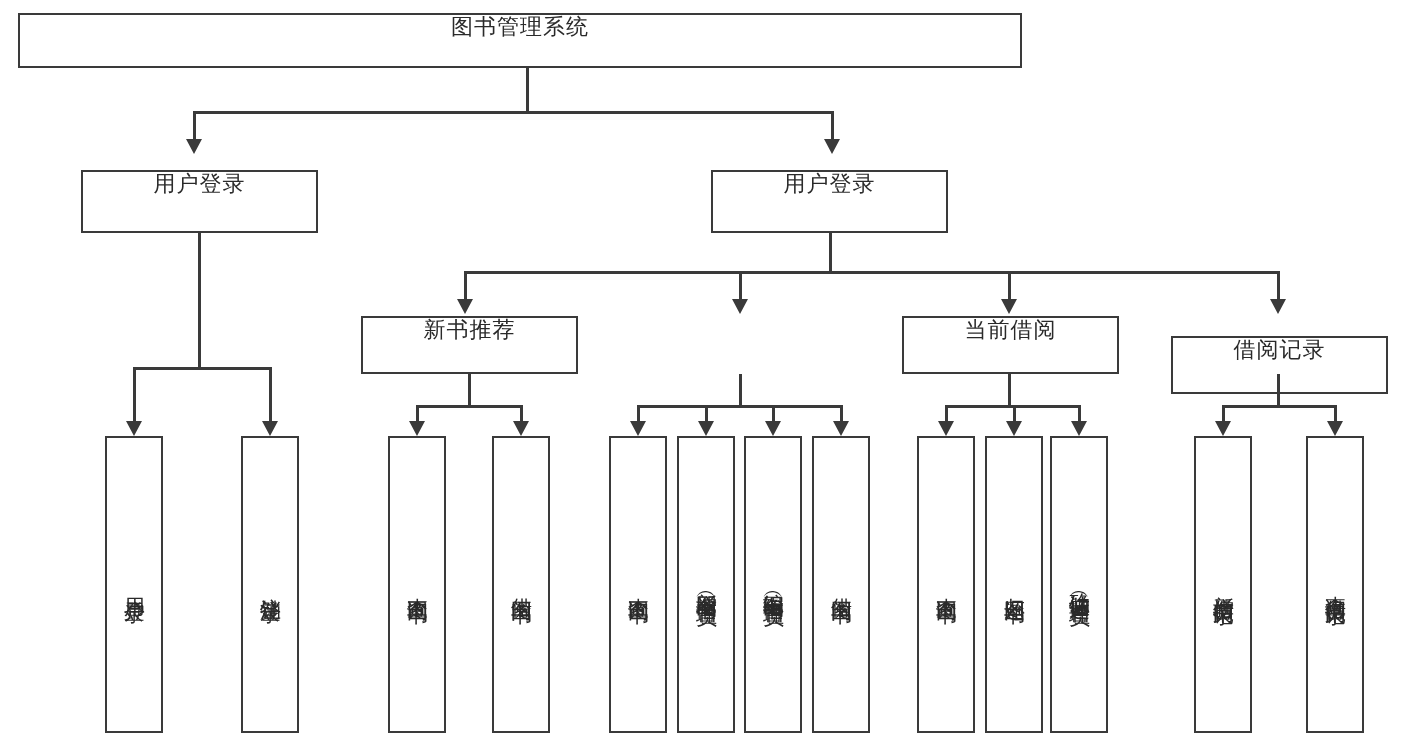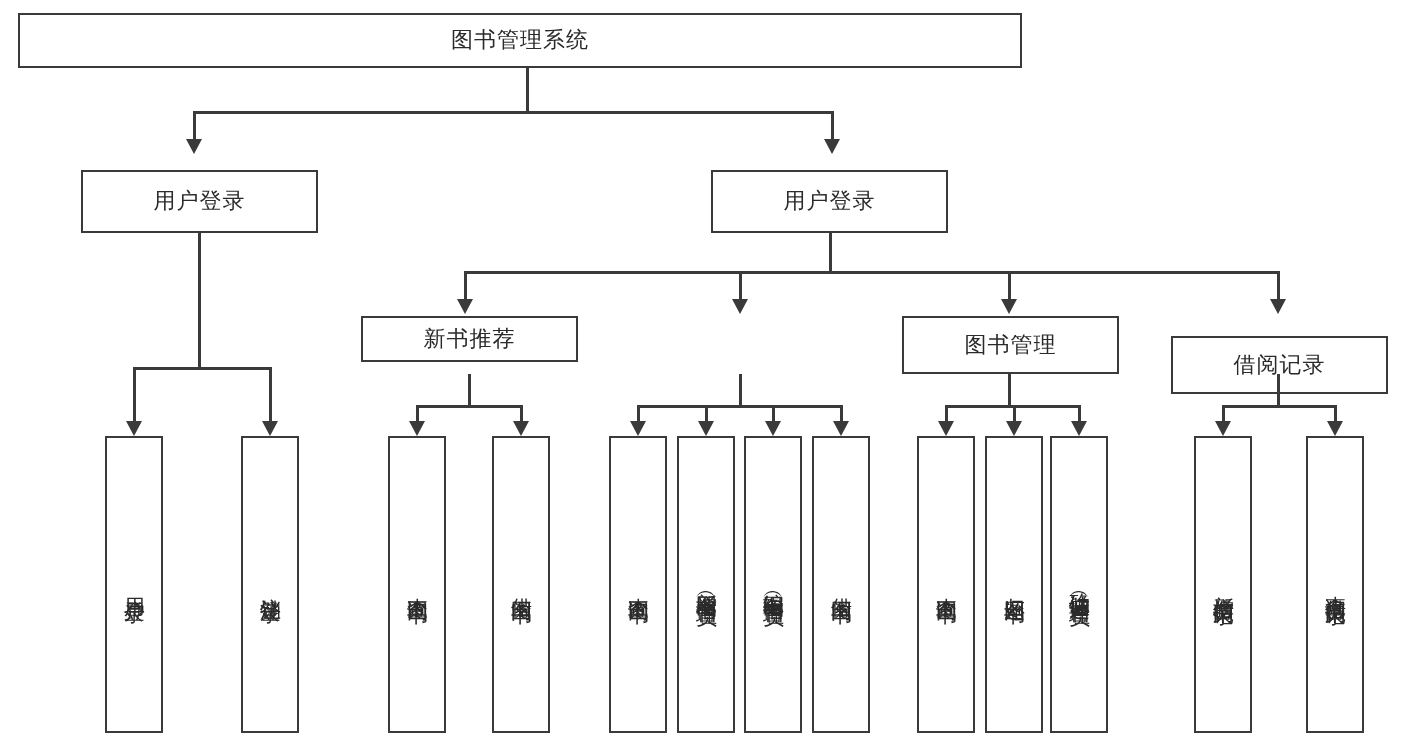--- a/index.html
+++ b/index.html
@@ -15,21 +15,20 @@
     background:#ffffff;
     overflow:hidden;
   }
   
   .node{
     position:absolute;
     box-sizing:border-box;
     background:#ffffff;
     border:2.5px solid #3a3a3a;
     display:flex;
-    align-items:center;
     justify-content:center;
     color:#2a2a2a;
   }
   .node.h{
     
     font-size:22px;
     letter-spacing:1px;
     line-height:1.1;
   }
   .node.v{
@@ -121,25 +120,25 @@
 
   <div class="ln v" style="left:739px;top:271px;height:28px;"></div>
   <div class="arrow" style="left:732px;top:299px;"></div>
 
   <div class="ln v" style="left:1008px;top:271px;height:28px;"></div>
   <div class="arrow" style="left:1001px;top:299px;"></div>
 
   <div class="ln v" style="left:1277px;top:271px;height:28px;"></div>
   <div class="arrow" style="left:1270px;top:299px;"></div>
 
-  <div class="node h" style="left:361px;top:316px;width:217px;height:46px;">
+  <div class="node h" style="left:361px;top:316px;width:217px;height:58px;">
     <span>新书推荐</span>
   </div>
   <div class="node h" style="left:902px;top:316px;width:217px;height:58px;">
-    <span>图书管理</span>
+    <span>当前借阅</span>
   </div>
   <div class="node h" style="left:1171px;top:316px;width:217px;height:58px;margin-top:20px;">
     <span>借阅记录</span>
   </div>
 
   <div class="ln v" style="left:468px;top:374px;height:31px;"></div>
   <div class="ln h" style="left:416px;top:405px;width:106px;"></div>
   <div class="ln v" style="left:416px;top:405px;height:16px;"></div>
   <div class="arrow" style="left:409px;top:421px;"></div>
   <div class="ln v" style="left:520px;top:405px;height:16px;"></div>

